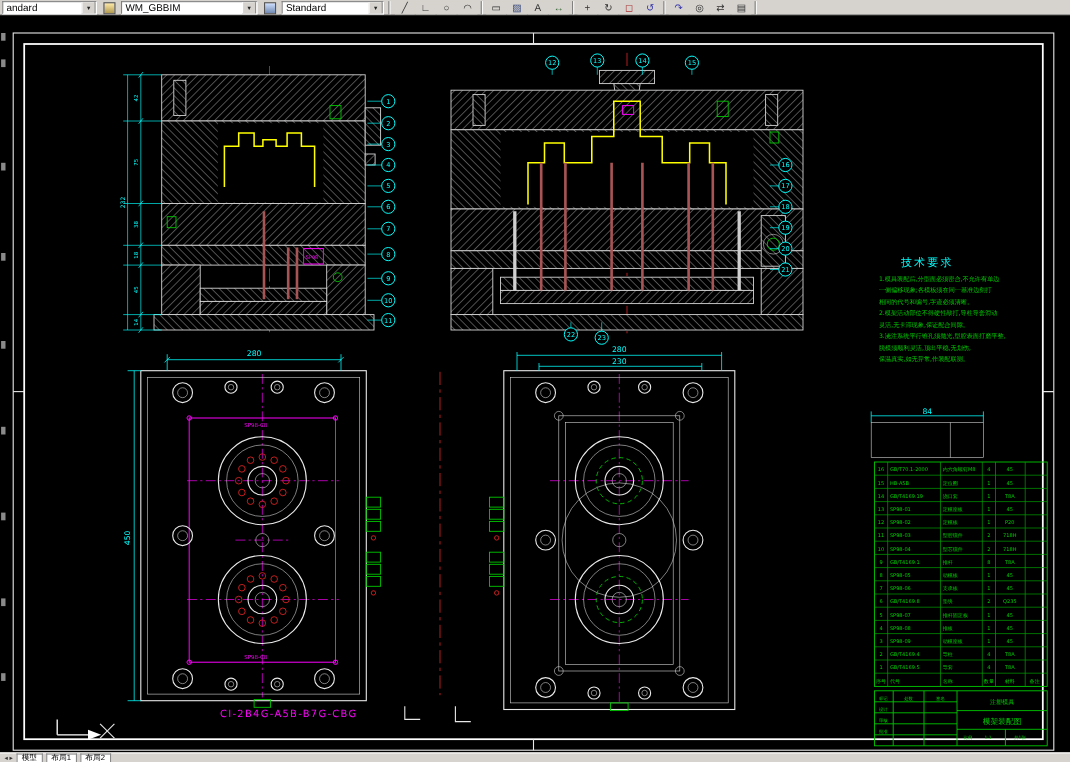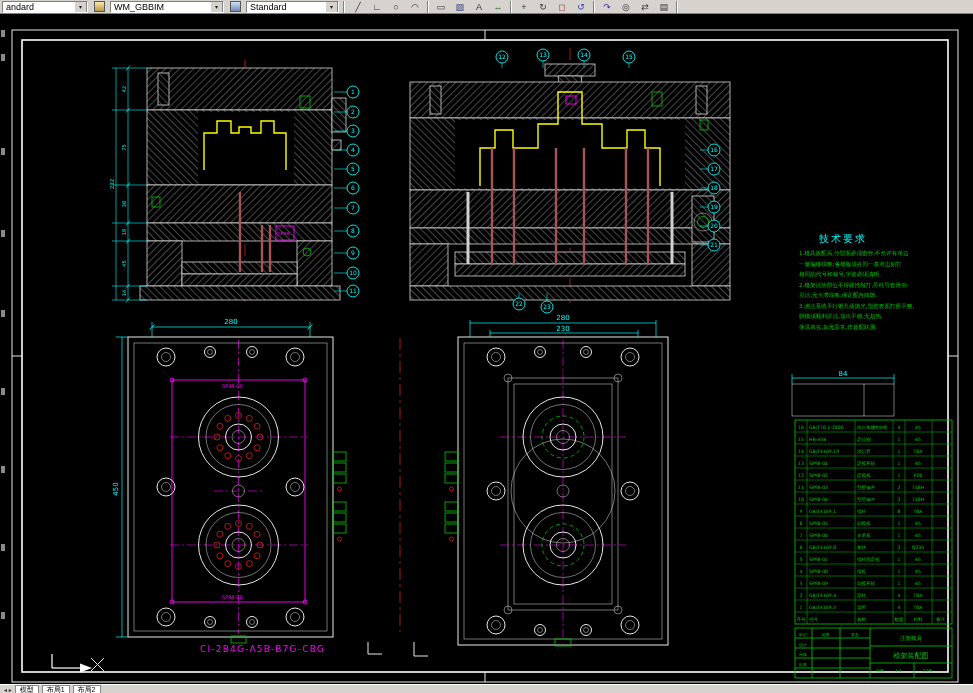--- a/index.html
+++ b/index.html
@@ -1,19 +1,19 @@
 <!DOCTYPE html>
 <html><head>
 <meta charset="utf-8">
 <style>
   html,body{margin:0;padding:0;background:#000;}
   body{width:973px;height:693px;overflow:hidden;font-family:"Liberation Sans",sans-serif;}
   .app{position:relative;width:973px;height:693px;background:#000;}
   .toolbar{position:absolute;top:0;left:0;right:0;height:14px;background:#d6d3ce;
-    display:flex;align-items:center;gap:2px;padding:0 2px;box-sizing:border-box;
+    display:flex;align-items:flex-end;gap:2px;padding:0 2px;box-sizing:border-box;
     border-bottom:1px solid #808080;}
   .combo{height:12px;background:#fff;border:1px solid;border-color:#808080 #fff #fff #808080;
     display:flex;align-items:center;font-size:9px;color:#000;padding-left:3px;box-sizing:border-box;
     white-space:nowrap;overflow:hidden;}
   .combo .arr{margin-left:auto;width:11px;height:10px;background:#d6d3ce;
     border:1px solid;border-color:#fff #808080 #808080 #fff;display:flex;align-items:center;
     justify-content:center;font-size:6px;color:#222;flex:0 0 auto;}
   .tbtn{width:18px;height:12px;background:#d6d3ce;display:flex;align-items:center;justify-content:center;
     font-size:9px;line-height:10px;color:#333;box-sizing:border-box;flex:0 0 auto;}
   .chip{width:9px;height:9px;border:1px solid #555;background:linear-gradient(#ffe9a8,#b09a50);}
@@ -44,21 +44,21 @@
 <div class="app">
 
   <div class="toolbar">
     <div class="combo" style="width:86px">
       <span>andard</span>
       <span class="arr">▾</span>
     </div>
     <div class="tbtn">
         <span class="chip"></span>
       </div>
-    <div class="combo" style="width:114px">
+    <div class="combo" style="width:124px">
       <span>WM_GBBIM</span>
       <span class="arr">▾</span>
     </div>
     <div class="tbtn">
         <span class="chip" style="background:linear-gradient(#cfe0ff,#7088b0)"></span>
       </div>
     <div class="combo" style="width:93px">
       <span>Standard</span>
       <span class="arr">▾</span>
     </div>

